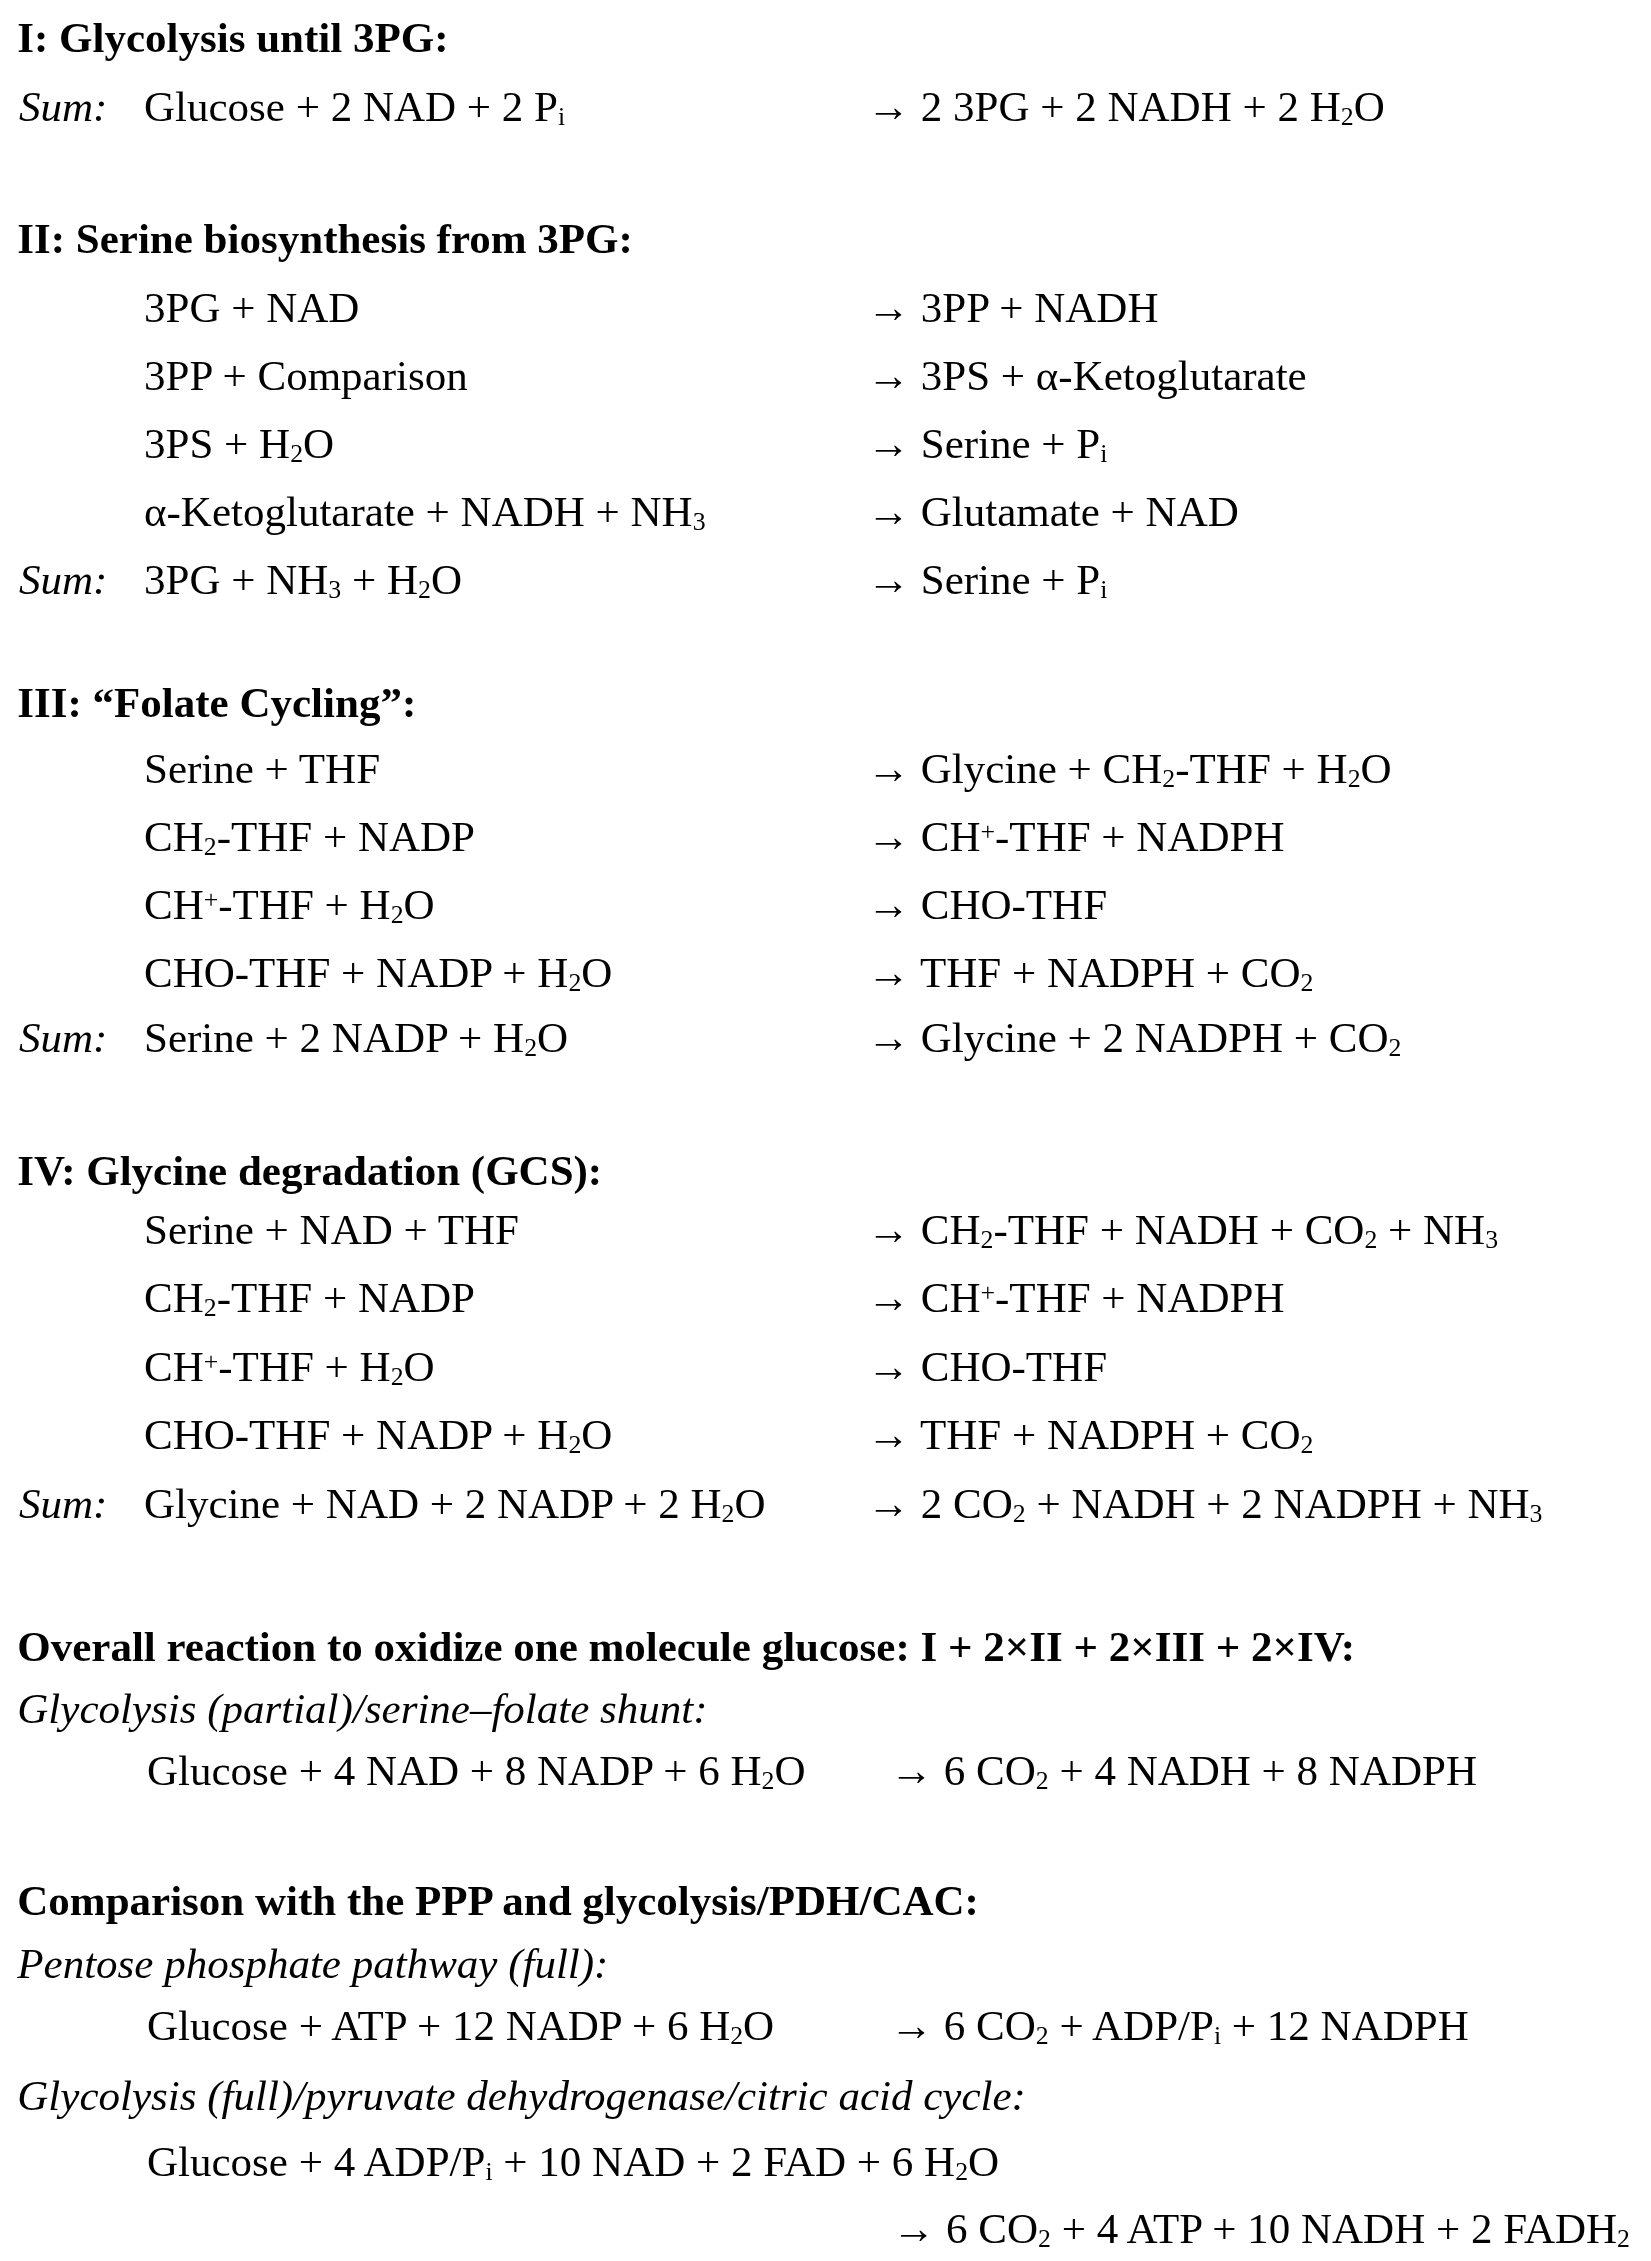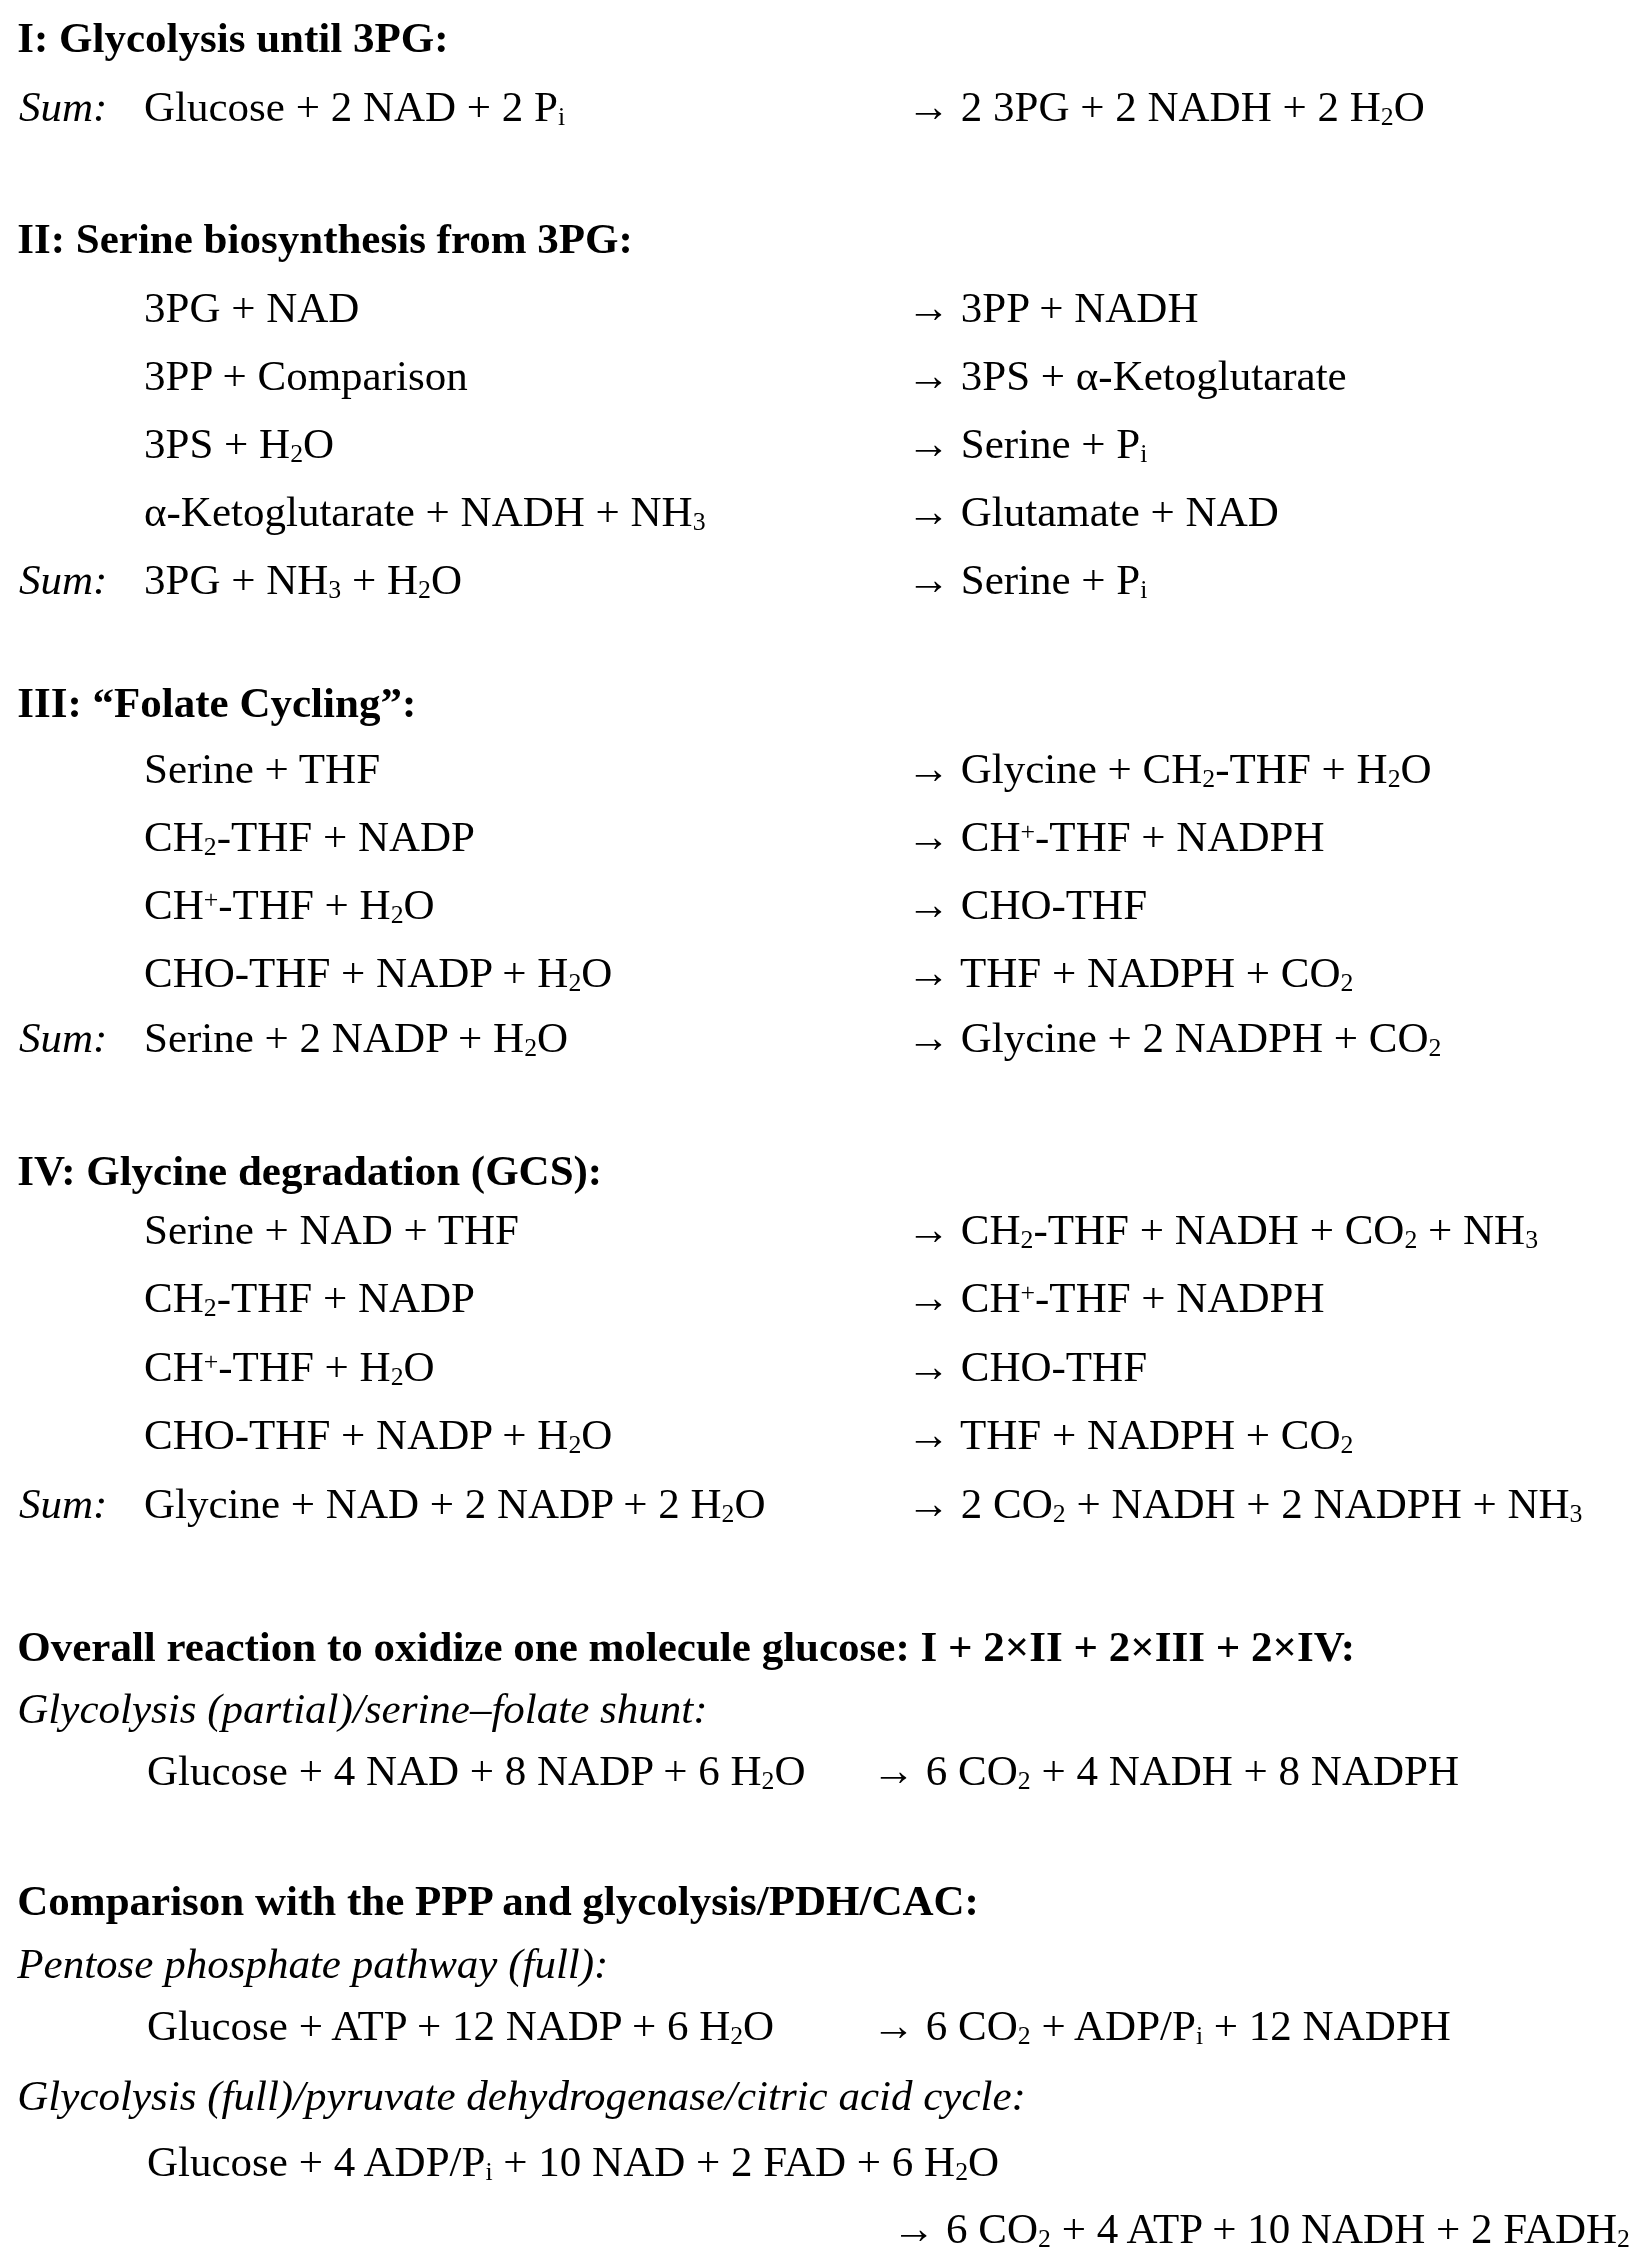--- a/index.html
+++ b/index.html
@@ -37,24 +37,24 @@
     position: absolute;
     left: 19px;
     font-style: italic;
   }
   .lhs {
     position: absolute;
     left: 144px;
   }
   .rhs {
     position: absolute;
-    left: 907px;
+    left: 867px;
   }
   .eq .lhs { left: 147px; font-family: Liberation Serif, serif; }
-  .eq .rhs { left: 872px; }
+  .eq .rhs { left: 890px; }
   .right-end {
     position: absolute;
     right: 21px;
   }
   sub {
     font-size: 0.6em;
     line-height: 0;
     position: relative;
     top: 0.16em;
     vertical-align: baseline;

